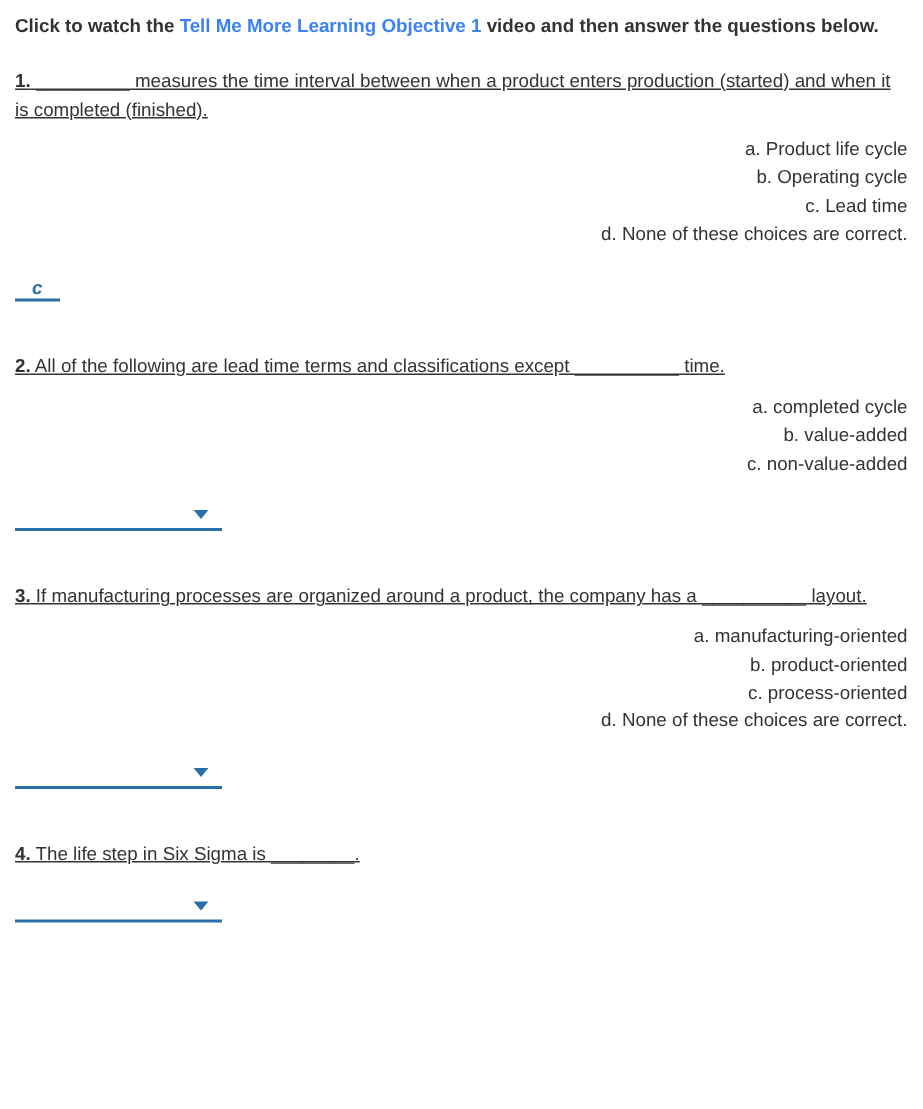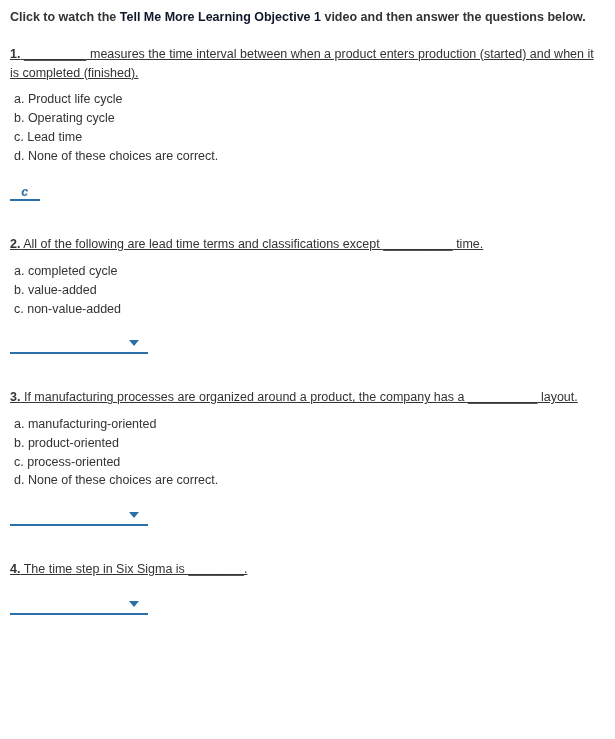--- a/index.html
+++ b/index.html
@@ -7,25 +7,25 @@
     margin: 0;
     padding: 8px 10px;
     font-family: Verdana, Geneva, sans-serif;
     font-size: 12.5px;
     color: #333;
     line-height: 1.5;
     width: 615px;
     background: #fff;
   }
   .intro { font-weight: bold; color: #333; margin-bottom: 18px; }
-  .intro a { color: #0f172a; text-decoration: none; }
+  .intro a { color: #3b82f6; text-decoration: none; }
   .qblock { margin-bottom: 34px; }
   .qtext { margin-bottom: 8px; text-decoration: underline; }
   .qtext .num { font-weight: bold; }
-  .choices { margin: 0; padding: 0 0 0 4px; }
+  .choices { margin: 0; padding: 0 0 0 4px; text-align: right; }
   .choices li { list-style: none; margin: 0; }
   .answerrow {
     margin-top: 14px;
     display: flex;
     align-items: flex-end;
     gap: 0;
     height: 22px;
   }
   .answerbox {
     min-width: 30px;
@@ -110,21 +110,21 @@
   <div class="answerrow">
     <div class="answerbox wide"></div>
     <div class="chevwrap">
         <div class="chev"></div>
       </div>
   </div>
 </div>
 
 <div class="qblock">
   <div class="qtext">
-    <span class="num">4.</span><span> The time step in Six Sigma is </span><span>________</span><span>.</span>
+    <span class="num">4.</span><span> The life step in Six Sigma is </span><span>________</span><span>.</span>
   </div>
   <div class="answerrow">
     <div class="answerbox wide"></div>
     <div class="chevwrap">
         <div class="chev"></div>
       </div>
   </div>
 </div>
 
 </body></html>

